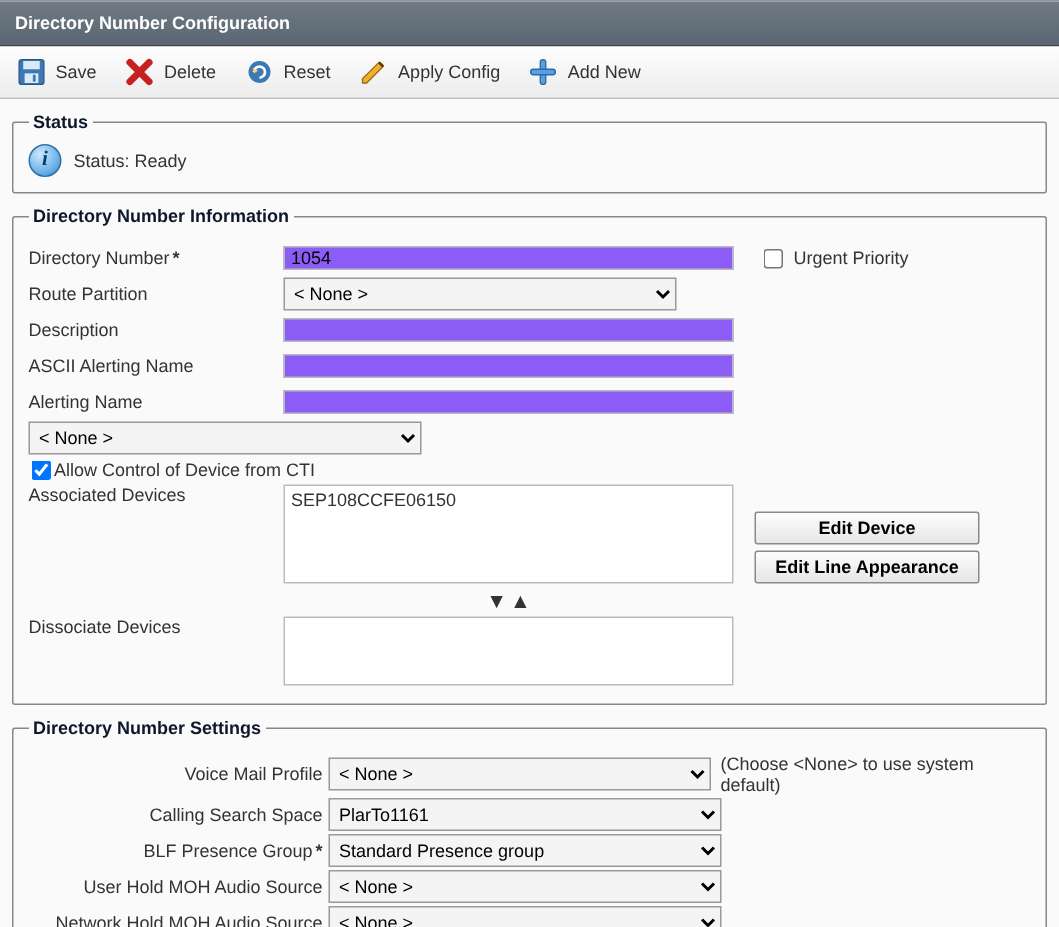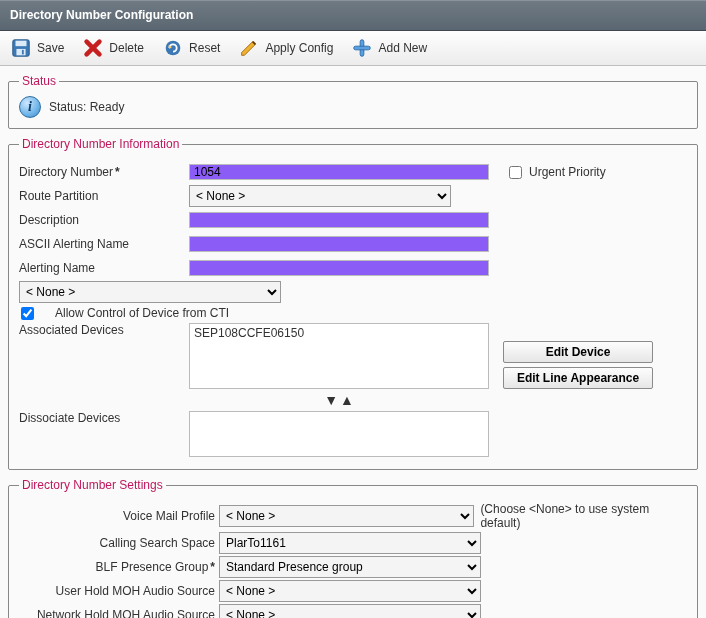--- a/index.html
+++ b/index.html
@@ -43,23 +43,23 @@
     justify-content: center;
   }
   .icon svg { width: 22px; height: 22px; }
   fieldset {
     border: 1px solid #888;
     margin: 8px 8px 6px 8px;
     padding: 8px 10px 10px 10px;
     border-radius: 2px;
   }
   legend {
-    font-weight: normal;
+    font-weight: bold;
     padding: 0 3px;
-    color: #be185d;
+    color: #0f172a;
   }
   .status-row {
     display: flex;
     align-items: center;
     gap: 8px;
   }
   .info-icon {
     width: 22px; height: 22px;
     border-radius: 50%;
     background: radial-gradient(circle at 35% 30%, #cfe8ff, #6fb4e8 60%, #3b87c6);
@@ -134,21 +134,21 @@
     width: 300px;
     margin-left: 170px;
     gap: 2px;
     font-size: 14px;
     line-height: 14px;
     padding: 2px 0;
   }
   .chk-row {
     display: flex;
     align-items: center;
-    gap: 19px;
+    gap: 0;
     margin: 3px 0;
   }
   .chk-row input[type="checkbox"]{ margin: 0 2px 0 2px; }
   .hint {
     margin-left: 6px;
     color: #333;
   }
 </style>
 </head>
 <body>

